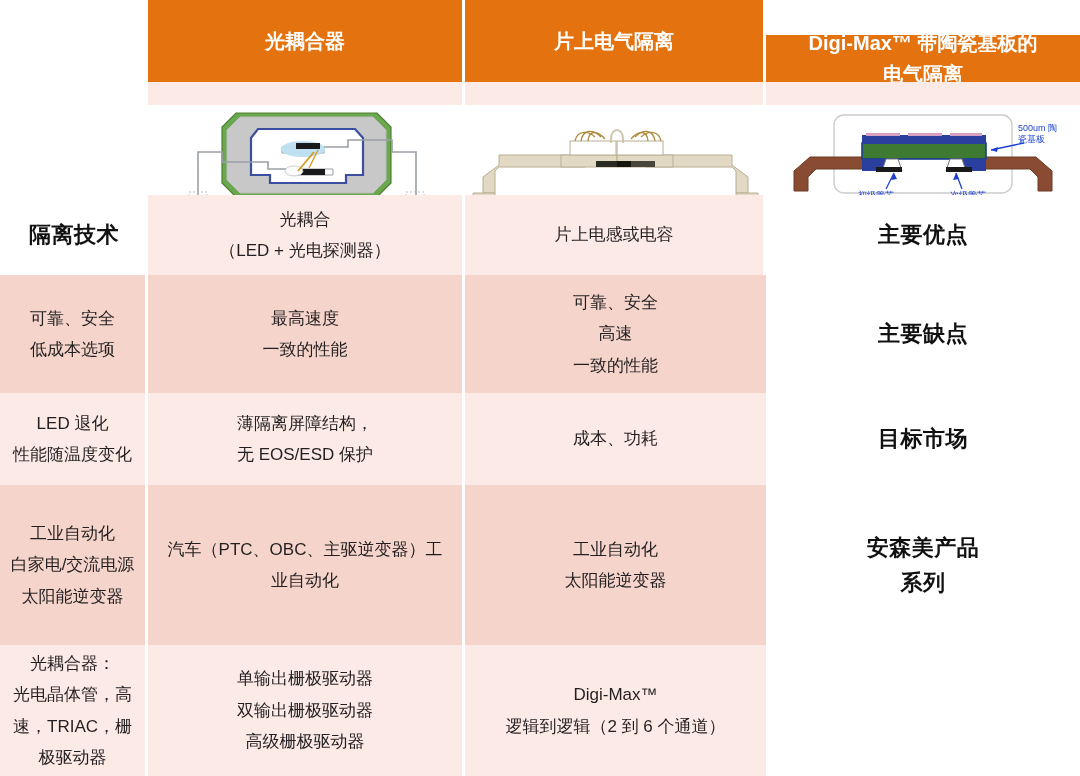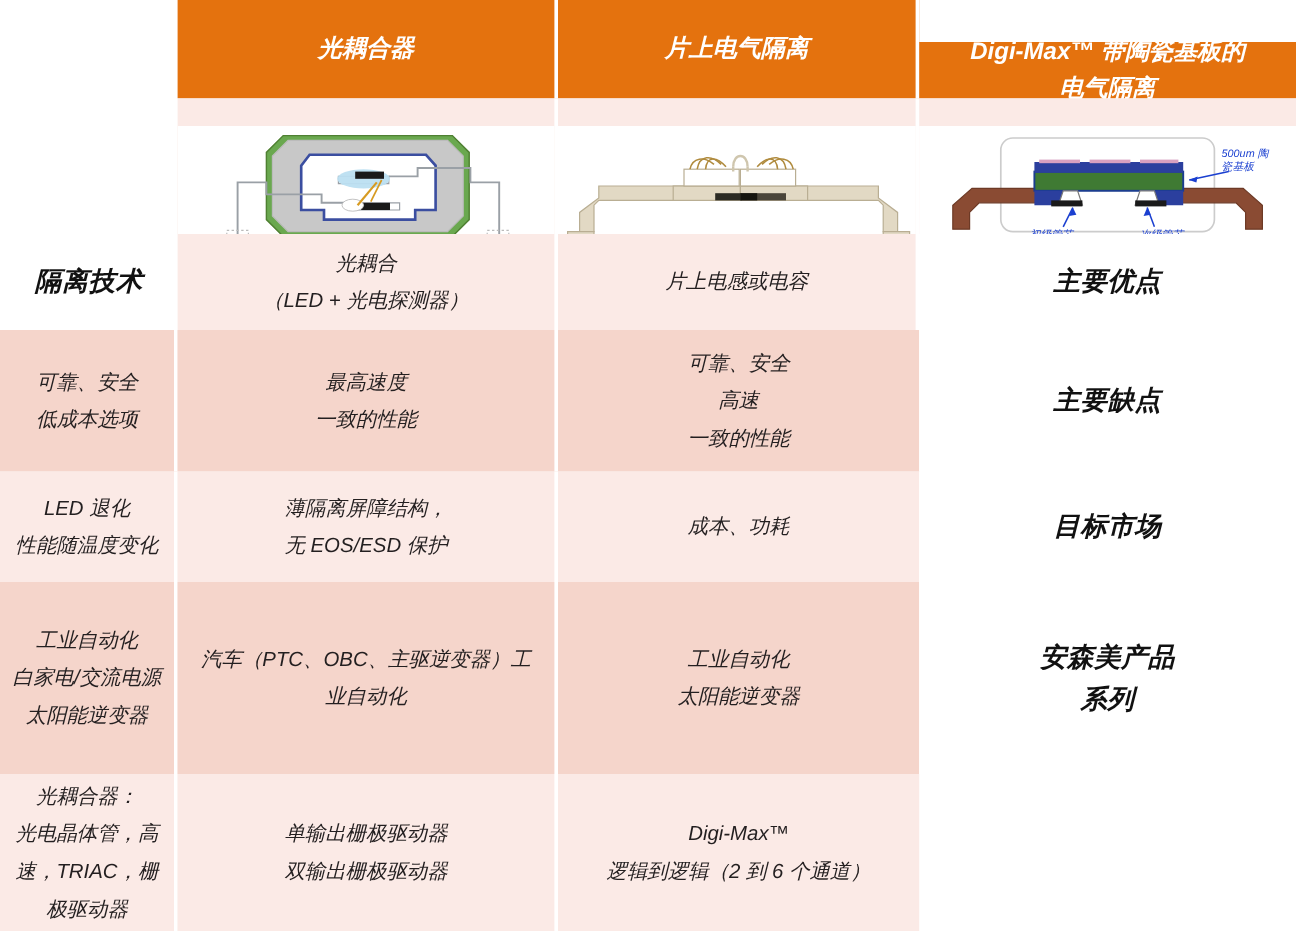--- a/index.html
+++ b/index.html
@@ -2,21 +2,21 @@
 <html><head>
 <meta charset="utf-8">
 <style>
   html,body{margin:0;padding:0;}
   body{
     width:1080px;height:776px;
     background:#ffffff;
     font-family:"Liberation Sans","DejaVu Sans",sans-serif;
     overflow:hidden;
   }
-  .sheet{position:relative;width:1080px;height:776px;font-style:italic;}
+  .sheet{position:relative;width:1080px;height:776px;}
 
   
   .table{
     position:absolute;left:0;top:0;width:1080px;height:776px;
     display:grid;
     grid-template-columns:148px 317px 301px 314px;
     grid-template-rows:82px 113px 80px 118px 92px 160px 131px;
   }
 
   .cell{
@@ -264,20 +264,21 @@
       <span class="line">安森美产品</span>
       <span class="line lbl-l2">系列</span>
     </div>
     <div class="cell tone-a divider">
       <span class="line">光耦合器：</span>
       <span class="line wrap">光电晶体管，高速，TRIAC，栅极驱动器</span>
     </div>
     <div class="cell tone-a divider">
       <span class="line">单输出栅极驱动器</span>
       <span class="line">双输出栅极驱动器</span>
+      <span class="line">高级栅极驱动器</span>
     </div>
     <div class="cell tone-a">
       <span class="line">Digi-Max™</span>
       <span class="line">逻辑到逻辑（2 到 6 个通道）</span>
     </div>
 
   </div>
 </div>
 
 </body></html>

